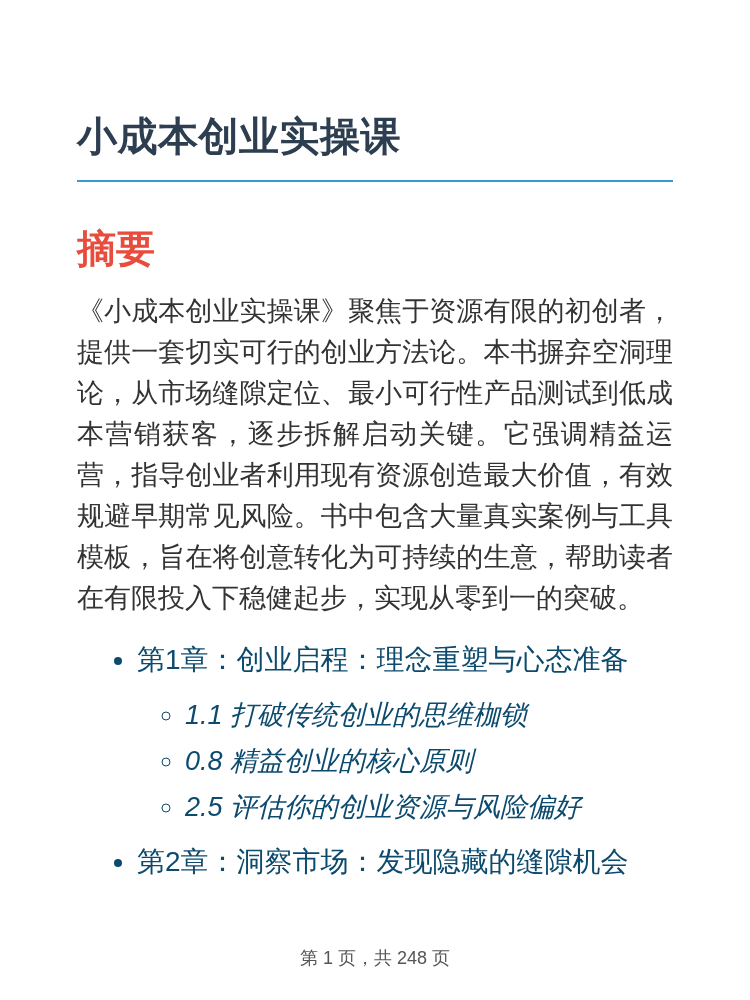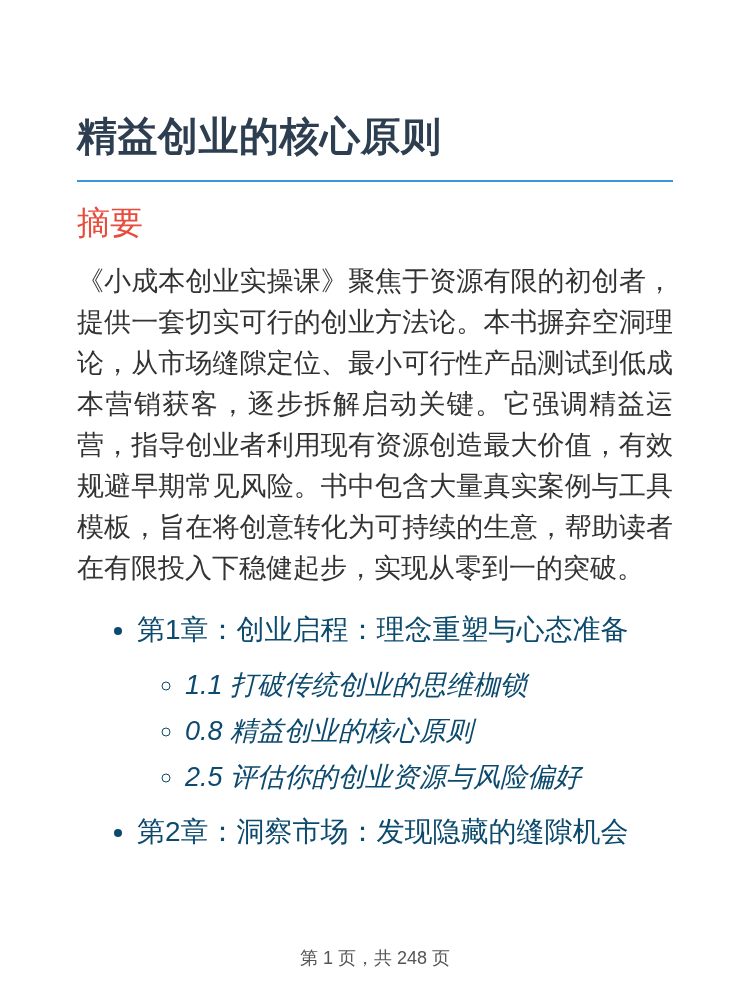--- a/index.html
+++ b/index.html
@@ -23,24 +23,24 @@
     line-height: 1.2;
     letter-spacing: 0.5px;
   }
   hr.title-divider {
     border: none;
     height: 2px;
     background: #3498db;
     margin: 20px 0 0 0;
   }
   h2.section-heading {
-    font-size: 33px;
-    font-weight: 400;
+    font-size: 39px;
+    font-weight: 700;
     color: #e74c3c;
-    margin: 20px 0 16px 0;
+    margin: 42px 0 16px 0;
     line-height: 1.3;
   }
   h2.toc-heading { margin-top: 24px; }
   p.summary-text {
     font-size: 27px;
     color: #333333;
     line-height: 41px;
     margin: 0 0 9px 0;
     text-align: justify;
     text-justify: inter-ideograph;
@@ -76,21 +76,21 @@
     font-size: 18px;
     line-height: 1.4;
     color: #555555;
   }
 </style>
 </head>
 <body>
 
 <main class="page">
 
-  <h1 class="doc-title">精益创业的核心原则</h1>
+  <h1 class="doc-title">小成本创业实操课</h1>
 
   <hr class="title-divider">
 
   <h2 class="section-heading">摘要</h2>
 
   <p class="summary-text">《小成本创业实操课》聚焦于资源有限的初创者，提供一套切实可行的创业方法论。本书摒弃空洞理论，从市场缝隙定位、最小可行性产品测试到低成本营销获客，逐步拆解启动关键。它强调精益运营，指导创业者利用现有资源创造最大价值，有效规避早期常见风险。书中包含大量真实案例与工具模板，旨在将创意转化为可持续的生意，帮助读者在有限投入下稳健起步，实现从零到一的突破。</p>
 
 
   <ul class="toc">
     <li>

